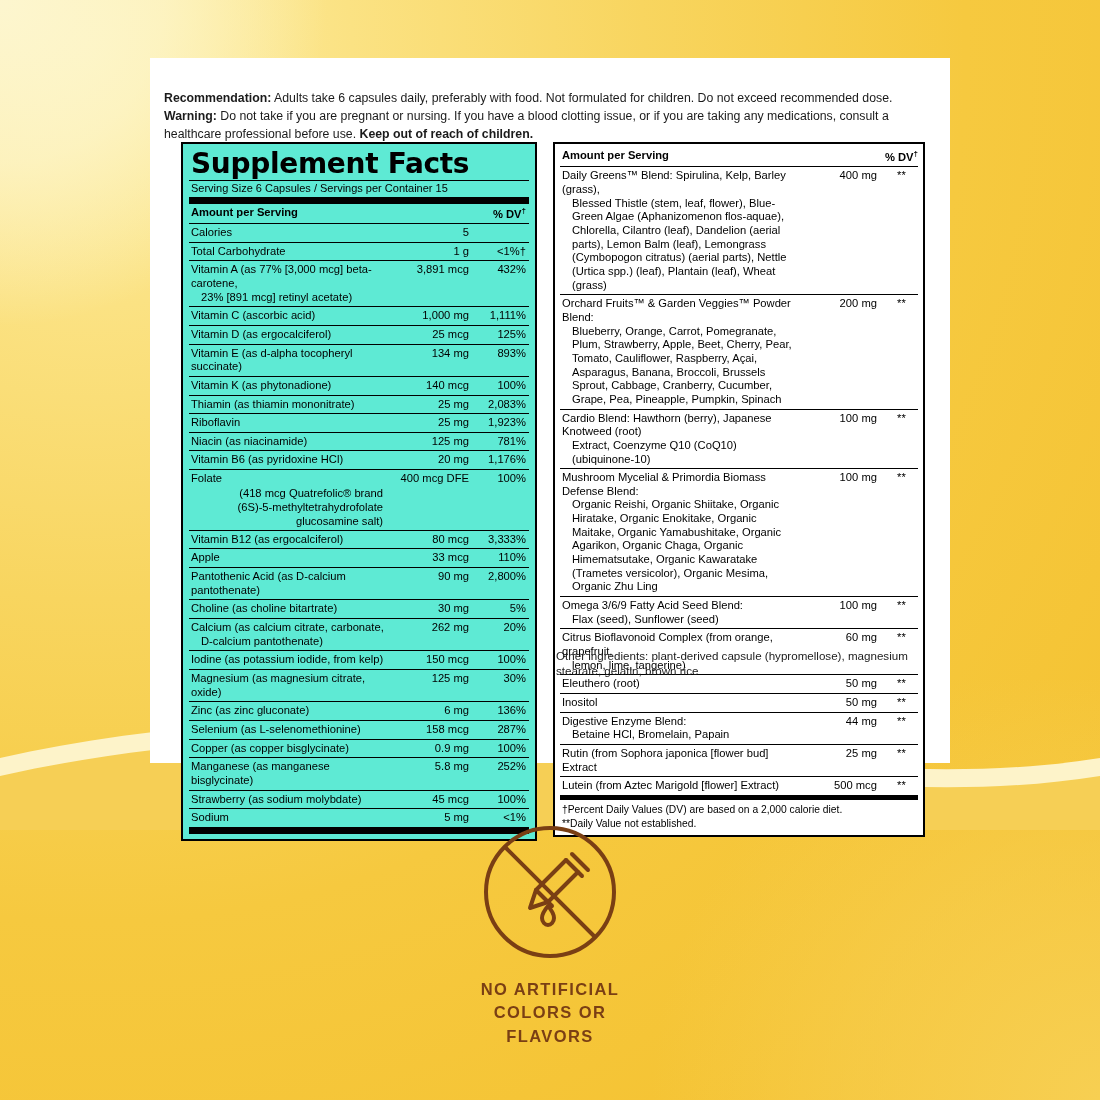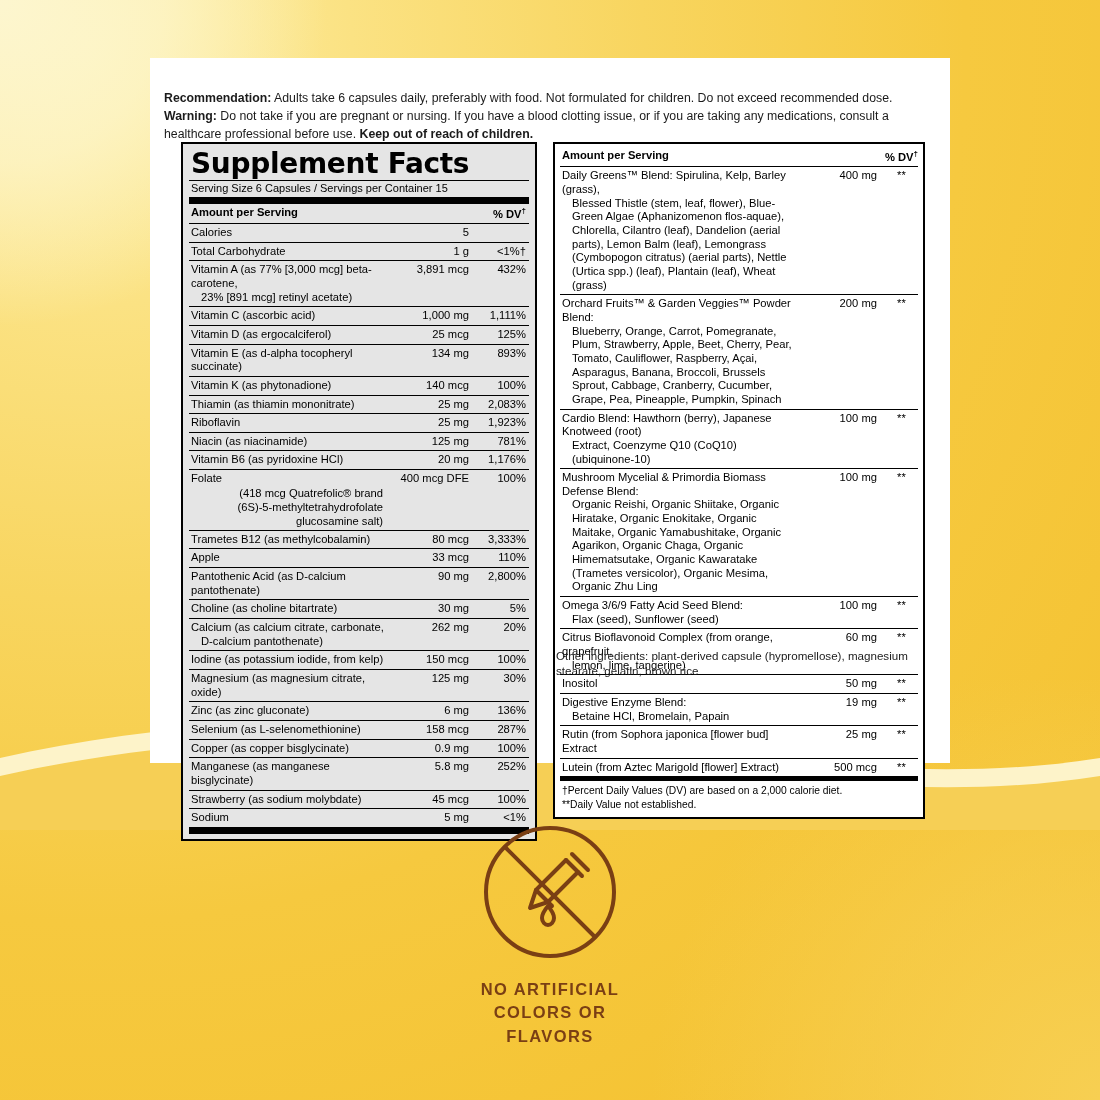--- a/index.html
+++ b/index.html
@@ -49,21 +49,21 @@
     line-height: 1.45;
     color: #1b1b1b;
   }
   #reco b { font-weight: bold; }
 
   
   #facts-left {
     position: absolute;
     left: 181px; top: 142px; width: 356px;
     border: 2px solid #000;
-    background: #e5e5e5;
+    background: #5eead4;
     padding: 4px 6px 5px 6px;
   }
   #facts-right {
     position: absolute;
     left: 553px; top: 142px; width: 372px;
     border: 2px solid #000;
     background: #fff;
     padding: 3px 5px 4px 5px;
   }
 
@@ -251,21 +251,21 @@
           <td class="dv">1,176%</td>
         </tr>
         <tr>
           <td>Folate<span class="folate-sub" style="white-space: pre-line;">(418 mcg Quatrefolic® brand
 (6S)-5-methyltetrahydrofolate
 glucosamine salt)</span></td>
           <td class="amt">400 mcg DFE</td>
           <td class="dv">100%</td>
         </tr>
         <tr>
-          <td>Trametes B12 (as methylcobalamin)</td>
+          <td>Vitamin B12 (as ergocalciferol)</td>
           <td class="amt">80 mcg</td>
           <td class="dv">3,333%</td>
         </tr>
         <tr>
           <td>Apple</td>
           <td class="amt">33 mcg</td>
           <td class="dv">110%</td>
         </tr>
         <tr>
           <td>Pantothenic Acid (as D-calcium pantothenate)</td>
@@ -359,27 +359,32 @@
           <td>Omega 3/6/9 Fatty Acid Seed Blend:<span class="indent">Flax (seed), Sunflower (seed)</span></td>
           <td class="amt">100 mg</td>
           <td class="dv2">**</td>
         </tr>
         <tr>
           <td>Citrus Bioflavonoid Complex (from orange, grapefruit,<span class="indent">lemon, lime, tangerine)</span></td>
           <td class="amt">60 mg</td>
           <td class="dv2">**</td>
         </tr>
         <tr>
+          <td>Eleuthero (root)</td>
+          <td class="amt">50 mg</td>
+          <td class="dv2">**</td>
+        </tr>
+        <tr>
           <td>Inositol</td>
           <td class="amt">50 mg</td>
           <td class="dv2">**</td>
         </tr>
         <tr>
           <td>Digestive Enzyme Blend:<span class="indent">Betaine HCl, Bromelain, Papain</span></td>
-          <td class="amt">19 mg</td>
+          <td class="amt">44 mg</td>
           <td class="dv2">**</td>
         </tr>
         <tr>
           <td>Rutin (from Sophora japonica [flower bud] Extract</td>
           <td class="amt">25 mg</td>
           <td class="dv2">**</td>
         </tr>
         <tr>
           <td>Lutein (from Aztec Marigold [flower] Extract)</td>
           <td class="amt">500 mcg</td>

